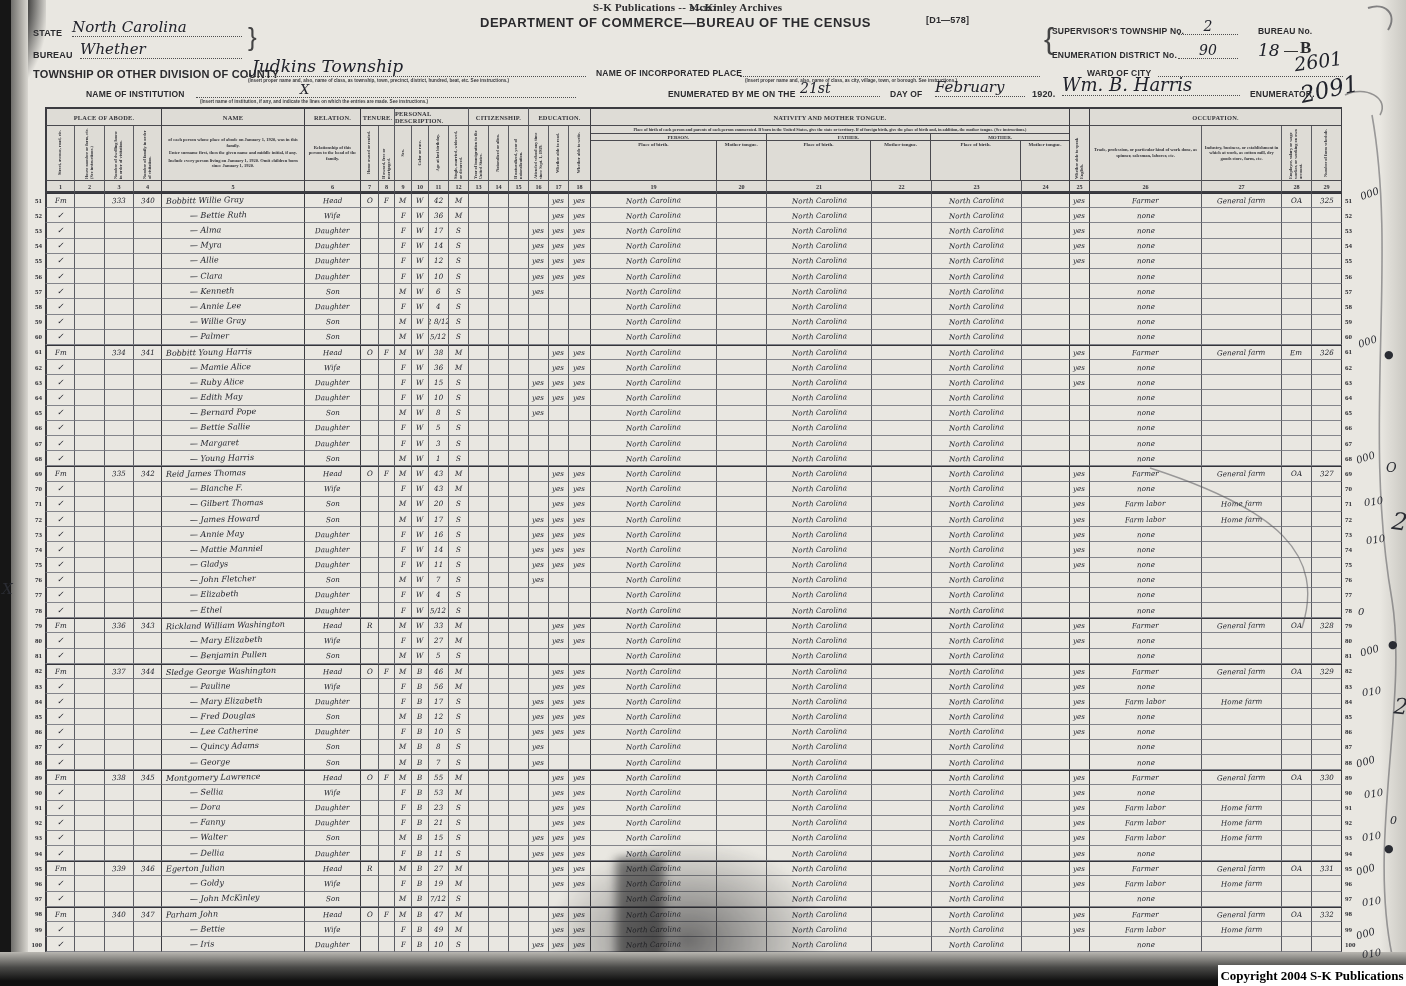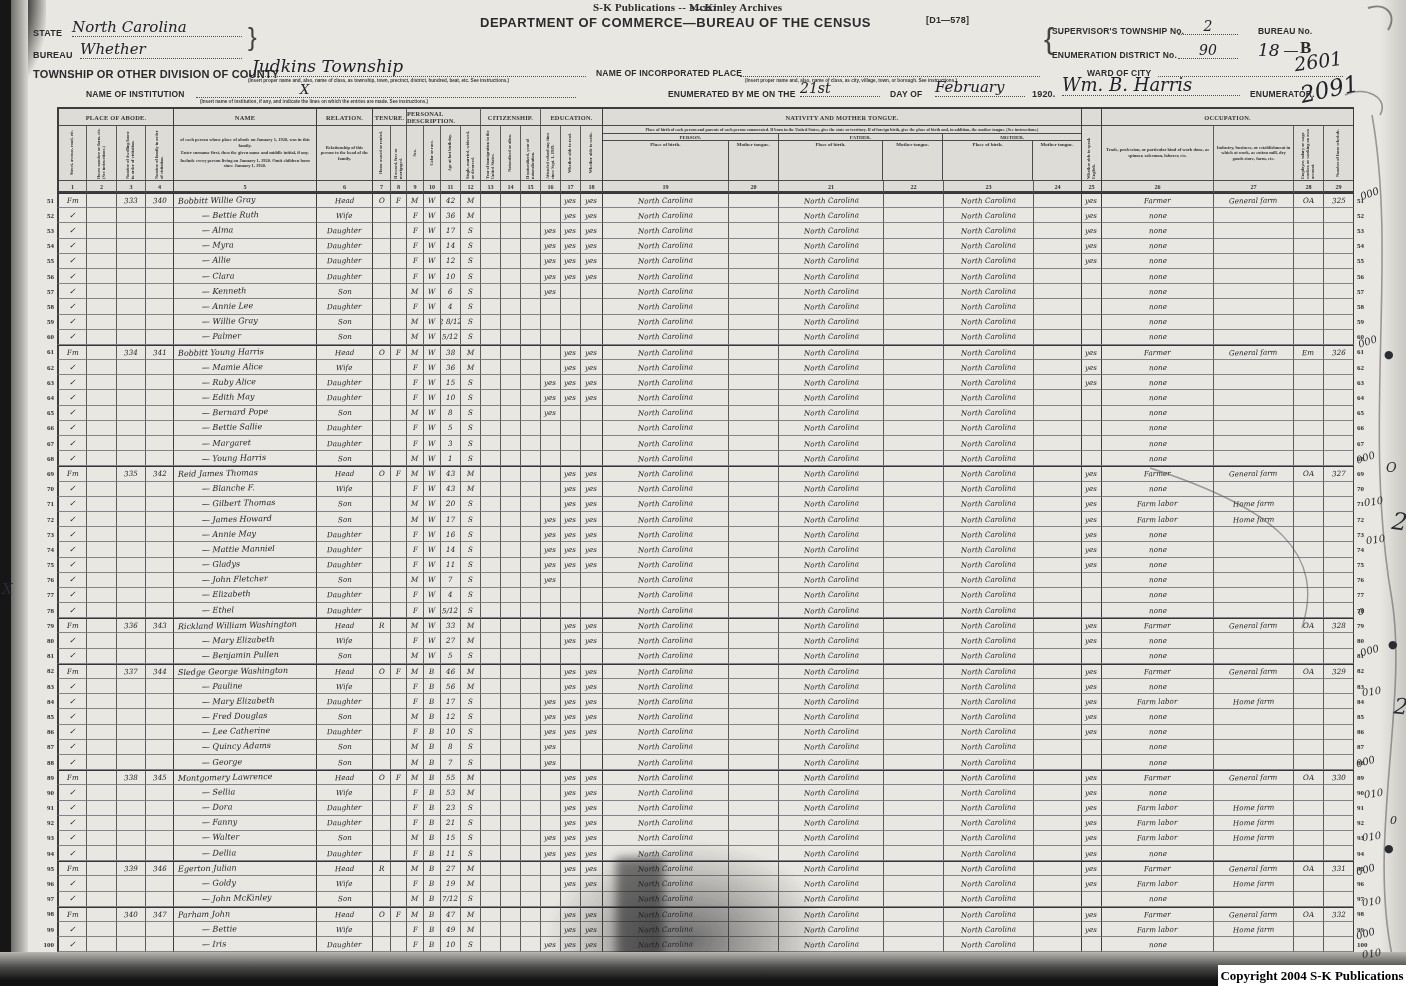--- a/index.html
+++ b/index.html
@@ -113,21 +113,21 @@
   <div class="abs lbl" style="left:1052px;top:50px;font-size:8.5px;">ENUMERATION DISTRICT No.</div>
   <div class="abs hw dots" style="left:1178px;top:42px;font-size:14px;min-width:60px;text-align:center;">90</div>
   <div class="abs" style="left:1044px;top:22px;font-size:30px;color:#444;">{</div>
   <div class="abs lbl" style="left:1258px;top:26px;font-size:8.5px;">BUREAU No.</div>
   <div class="abs hw" style="left:1258px;top:40px;font-size:17px;">18</div>
   <div class="abs" style="left:1284px;top:42px;font-size:14px;color:#333;">—</div>
   <div class="abs mast" style="left:1300px;top:38px;font-size:17px;">B</div>
   <div class="abs hw" style="left:1294px;top:50px;font-size:19px;transform:rotate(-8deg);">2601</div>
   <div class="abs hw" style="left:1300px;top:76px;font-size:23px;transform:rotate(-12deg);">2091</div>
 
-  <div id="census" style="grid-template-columns: 16px 30px 30px 29px 28px 143px 56px 18px 16px 17px 17px 20px 20px 20px 20px 20px 20px 20px 22px 126px 50px 105px 60px 90px 48px 20px 112px 80px 30px 30px 18px; margin-left: 12px;">
+  <div id="census" style="grid-template-columns: 16px 30px 30px 29px 28px 143px 56px 18px 16px 17px 17px 20px 20px 20px 20px 20px 20px 20px 22px 126px 50px 105px 60px 90px 48px 20px 112px 80px 30px 30px 18px;">
       <div class="c nob"></div>
       <div class="c hd grp first thick" style="grid-column: span 4; border-top: 2px solid rgb(60, 60, 65);">PLACE OF ABODE.</div>
       <div class="c hd grp thick" style="grid-column: span 1; border-top: 2px solid rgb(60, 60, 65);">NAME</div>
       <div class="c hd grp thick" style="grid-column: span 1; border-top: 2px solid rgb(60, 60, 65);">RELATION.</div>
       <div class="c hd grp" style="grid-column: span 2; border-top: 2px solid rgb(60, 60, 65);">TENURE.</div>
       <div class="c hd grp" style="grid-column: span 4; border-top: 2px solid rgb(60, 60, 65);">PERSONAL DESCRIPTION.</div>
       <div class="c hd grp" style="grid-column: span 3; border-top: 2px solid rgb(60, 60, 65);">CITIZENSHIP.</div>
       <div class="c hd grp thick" style="grid-column: span 3; border-top: 2px solid rgb(60, 60, 65);">EDUCATION.</div>
       <div class="c hd grp thick" style="grid-column: span 6; border-top: 2px solid rgb(60, 60, 65);">NATIVITY AND MOTHER TONGUE.</div>
       <div class="c hd grp thick" style="grid-column: span 1; border-top: 2px solid rgb(60, 60, 65);"></div>

